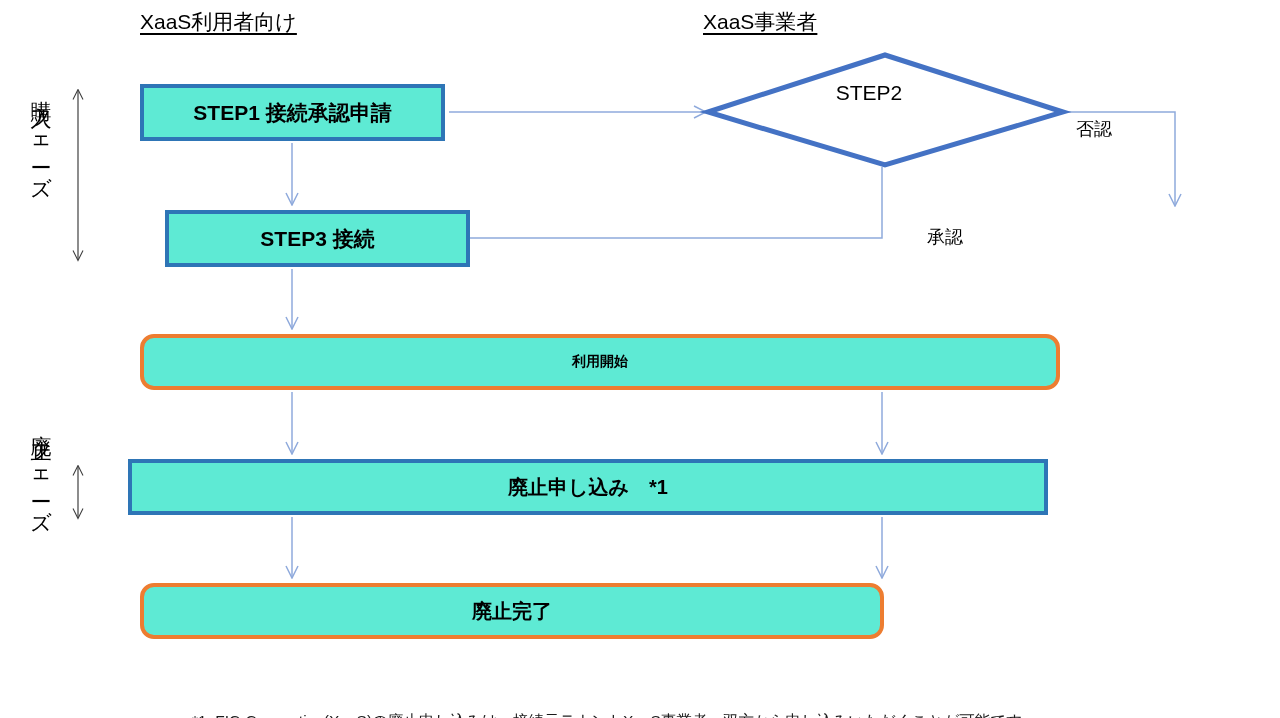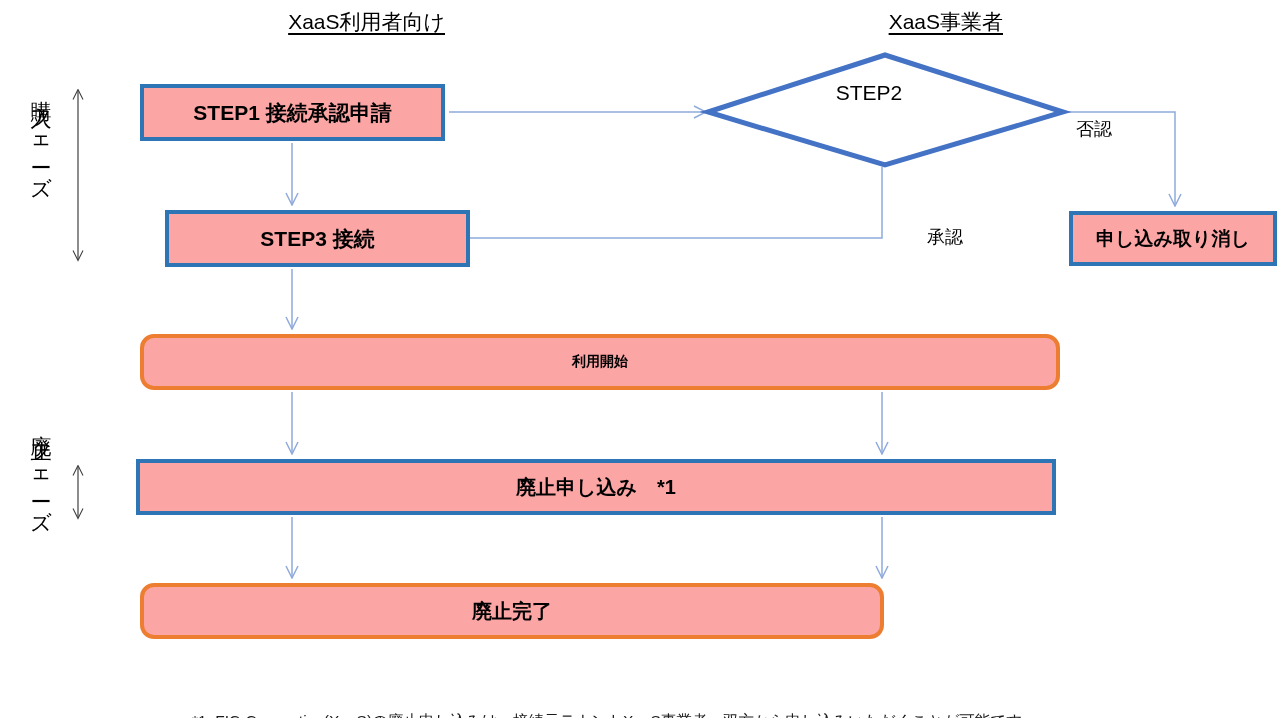--- a/index.html
+++ b/index.html
@@ -1,38 +1,38 @@
 <!DOCTYPE html>
 <html><head>
 <meta charset="utf-8">
 <style>
   html,body{margin:0;padding:0;background:#fff;}
   body{font-family:"Liberation Sans","DejaVu Sans",sans-serif;color:#1a1a1a;}
   .canvas{position:relative;width:1280px;height:718px;background:#fff;overflow:hidden;}
 
-  .hdr{position:absolute;top:8px;font-size:21px;text-align:right;
+  .hdr{position:absolute;top:8px;font-size:21px;text-align:left;
        text-decoration:underline;text-underline-offset:4px;color:#000;}
   .hdr-left{left:140px;width:305px;}
   .hdr-right{left:703px;width:300px;}
 
   .vphase{position:absolute;writing-mode:vertical-rl;font-size:21px;color:#000;
           letter-spacing:6px;line-height:30px;}
   .vphase-purchase{left:26px;top:84px;height:185px;}
   .vphase-abolition{left:26px;top:418px;height:180px;}
 
-  .node{position:absolute;box-sizing:border-box;background:#fca5a5;display:flex;
+  .node{position:absolute;box-sizing:border-box;background:#5eead4;display:flex;
         align-items:center;justify-content:center;font-weight:bold;color:#000;}
   .blue-box{border:4px solid #2E75B6;}
   .orange-box{border:4px solid #ED7D31;border-radius:14px;}
 
   .step1{left:140px;top:84px;width:305px;height:57px;font-size:21px;}
   .step3{left:140px;top:210px;width:305px;height:57px;font-size:21px;margin-left:25px;}
   .cancel{left:1069px;top:211px;width:208px;height:55px;font-size:19px;}
   .startuse{left:140px;top:334px;width:920px;height:56px;font-size:14px;}
-  .abolishapply{left:136px;top:459px;width:920px;height:56px;font-size:20px;white-space:pre-wrap;}
+  .abolishapply{left:128px;top:459px;width:920px;height:56px;font-size:20px;white-space:pre-wrap;}
   .abolishdone{left:140px;top:583px;width:744px;height:56px;font-size:20px;}
 
   .diamond-label{position:absolute;left:779px;top:78px;width:180px;text-align:center;
                  font-weight:normal;font-size:21px;line-height:29px;color:#000;}
 
   .edge-label{position:absolute;font-size:18px;color:#000;margin-top:39px;}
   .lbl-deny{left:1076px;top:78px;}
   .lbl-approve{left:927px;top:186px;}
 
   .footnote{position:absolute;left:192px;top:666px;font-size:15.5px;line-height:22px;
@@ -87,21 +87,20 @@
   <div class="vphase vphase-purchase">購入フェーズ</div>
   <div class="vphase vphase-abolition">廃止フェーズ</div>
 
   <div class="node blue-box step1">STEP1 接続承認申請</div>
 
   <div class="diamond-label">
     <div>STEP2</div>
   </div>
 
   <div class="node blue-box step3">STEP3 接続</div>
-  <div class="node blue-box cancel">申し込み取り消し</div>
   <div class="node orange-box startuse">利用開始</div>
   <div class="node blue-box abolishapply">廃止申し込み　*1</div>
   <div class="node orange-box abolishdone">廃止完了</div>
 
   <div class="edge-label lbl-deny">否認</div>
   <div class="edge-label lbl-approve">承認</div>
 
   <div class="footnote">
     <div>*1  FIC-Connection(XaaS)の廃止申し込みは、接続元テナントXaaS事業者、双方から申し込みいただくことが可能です。</div>
     

